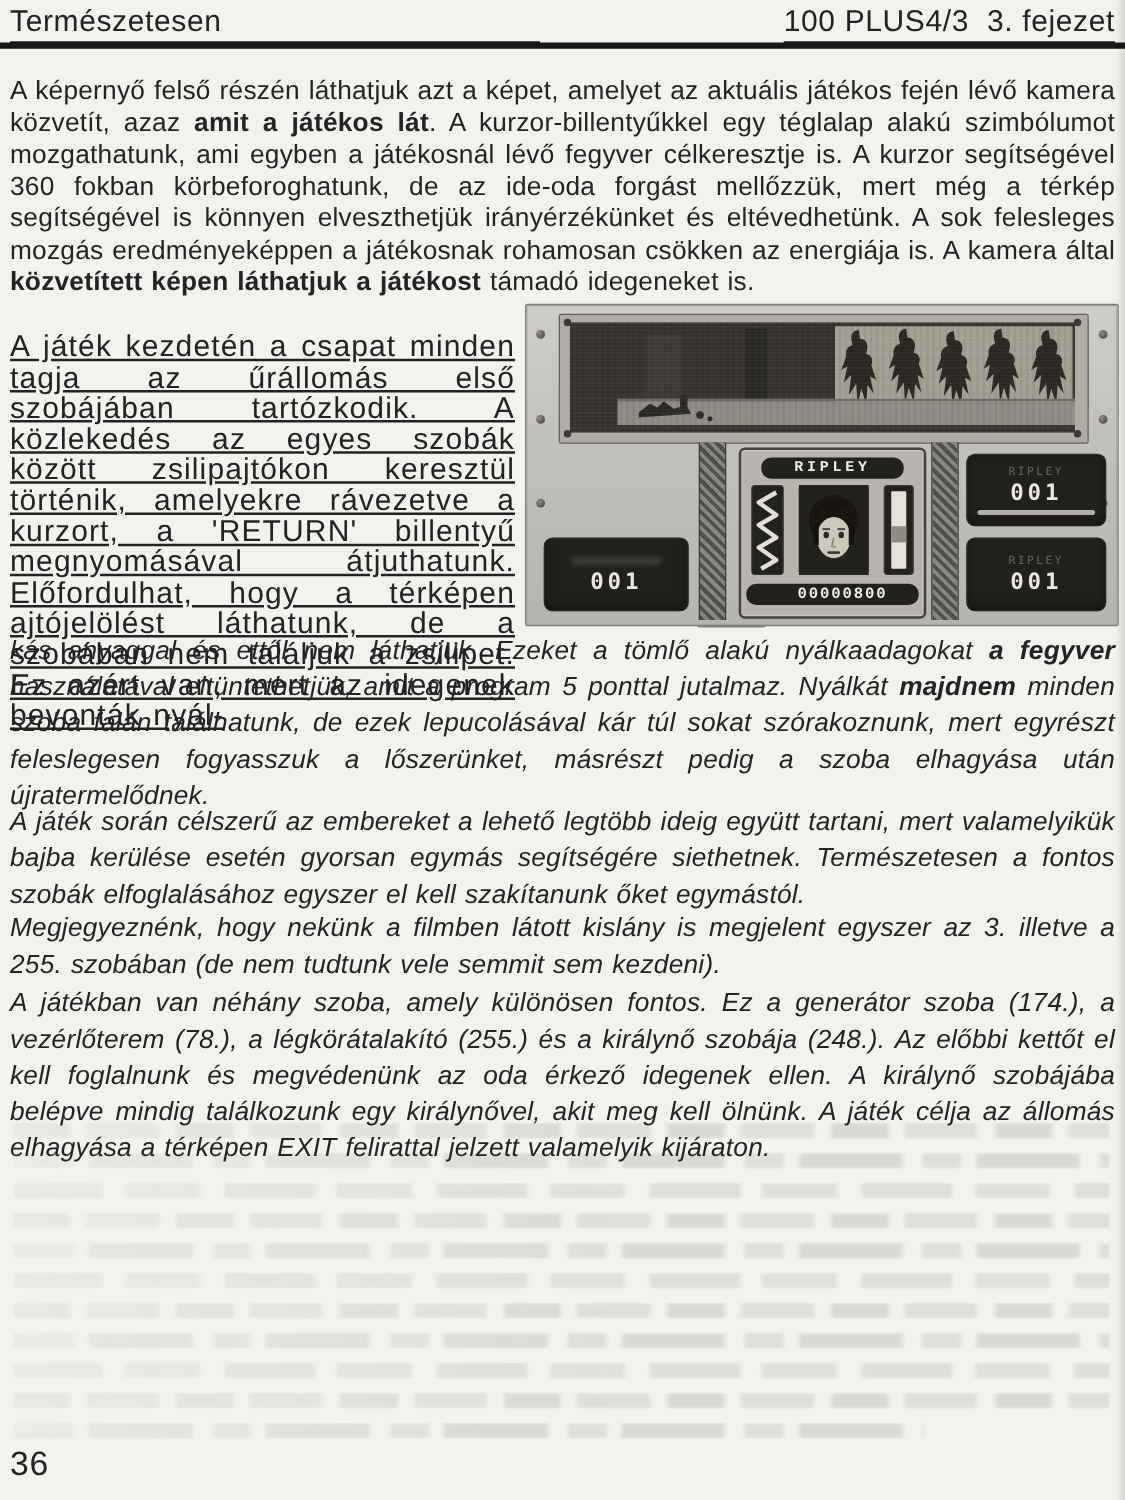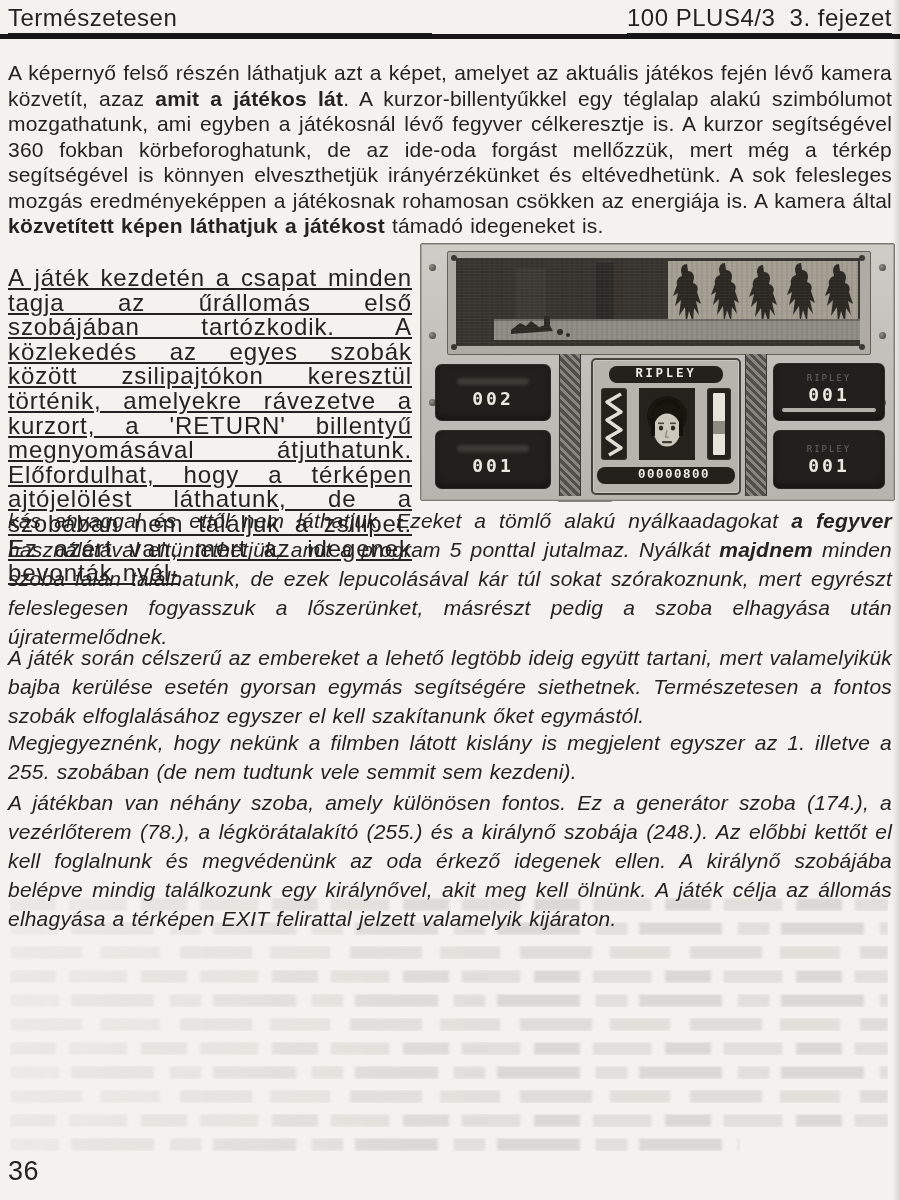--- a/index.html
+++ b/index.html
@@ -135,24 +135,20 @@
             <rect x="88" y="58" width="6" height="10"></rect>
           </g>
         </svg>
         <div class="vp-noise"></div>
       </div>
     </div>
 
     <div class="hatch" style="left:138px;top:110px;height:142px;"></div>
     <div class="hatch" style="left:324px;top:110px;height:142px;"></div>
 
-    <div class="side-panel" style="left:14px;top:120px;width:116px;height:57px;">
-      <div class="sp-smudge"></div>
-      <div class="sp-num">002</div>
-    </div>
     <div class="side-panel" style="left:14px;top:186px;width:116px;height:59px;">
       <div class="sp-smudge"></div>
       <div class="sp-num">001</div>
     </div>
 
     <div class="side-panel" style="left:352px;top:119px;width:112px;height:58px;">
       <div class="sp-label">RIPLEY</div>
       <div class="sp-num">001</div>
       <div class="sp-bar"></div>
     </div>
@@ -195,21 +191,21 @@
   </div>
 </div>
 
 <div class="artifact-line"></div>
 
 <div class="p p-wide29" id="para3">
   <span>kás anyaggal és ettől nem láthatjuk. Ezeket a tömlő alakú nyálkaadagokat </span><b>a fegyver</b><span> használatával eltüntethetjük, amit a program 5 ponttal jutalmaz. Nyálkát </span><b>majdnem</b><span> minden szoba falán találhatunk, de ezek lepucolásával kár túl sokat szórakoznunk, mert egyrészt feleslegesen fogyasszuk a lőszerünket, másrészt pedig a szoba elhagyása után újratermelődnek.</span>
 </div>
 
 <div class="p p-wide29" id="para4">A játék során célszerű az embereket a lehető legtöbb ideig együtt tartani, mert valamelyikük bajba kerülése esetén gyorsan egymás segítségére siethetnek. Természetesen a fontos szobák elfoglalásához egyszer el kell szakítanunk őket egymástól.</div>
-<div class="p p-wide29" id="para5">Megjegyeznénk, hogy nekünk a filmben látott kislány is megjelent egyszer az 1. illetve a 255. szobában (de nem tudtunk vele semmit sem kezdeni).</div>
+<div class="p p-wide29" id="para5">Megjegyeznénk, hogy nekünk a filmben látott kislány is megjelent egyszer az 3. illetve a 255. szobában (de nem tudtunk vele semmit sem kezdeni).</div>
 <div class="p p-wide29" id="para6">A játékban van néhány szoba, amely különösen fontos. Ez a generátor szoba (174.), a vezérlőterem (78.), a légkörátalakító (255.) és a királynő szobája (248.). Az előbbi kettőt el kell foglalnunk és megvédenünk az oda érkező idegenek ellen. A királynő szobájába belépve mindig találkozunk egy királynővel, akit meg kell ölnünk. A játék célja az állomás elhagyása a térképen EXIT felirattal jelzett valamelyik kijáraton.</div>
 
 <div>
   <div class="ghost ga" style="top:898px;"></div>
   <div class="ghost gb" style="top:922px;"></div>
   <div class="ghost gc" style="top:946px;"></div>
   <div class="ghost ga" style="top:970px;"></div>
   <div class="ghost gb" style="top:994px;"></div>
   <div class="ghost gc" style="top:1018px;"></div>
   <div class="ghost ga" style="top:1042px;"></div>

